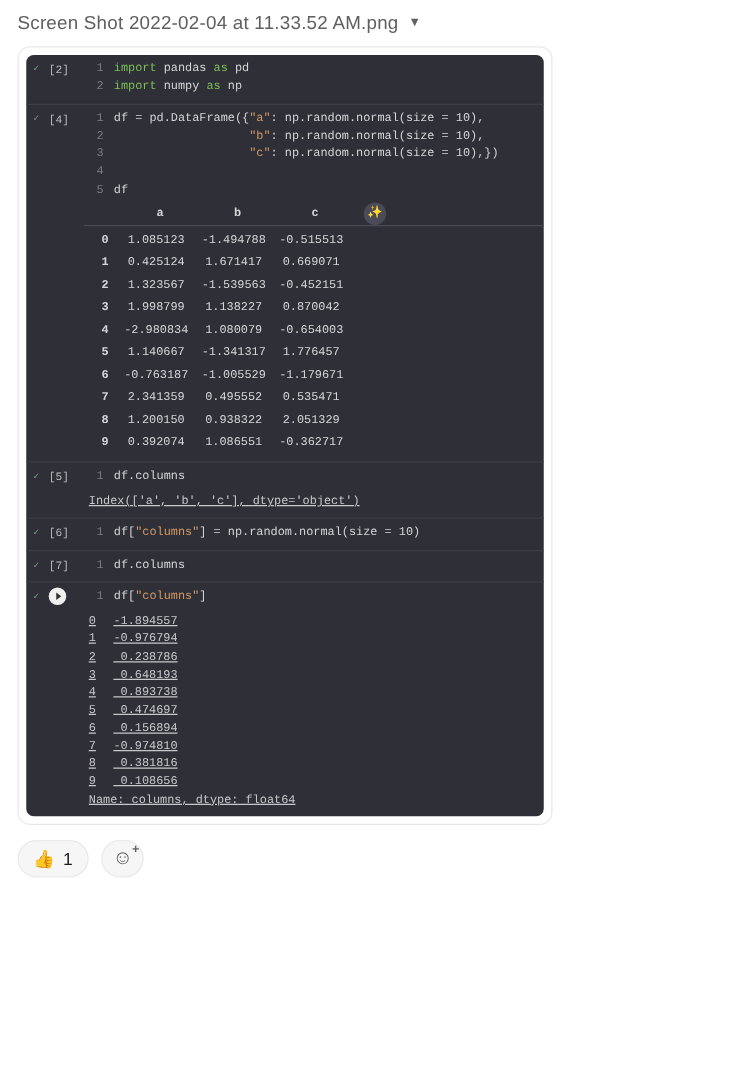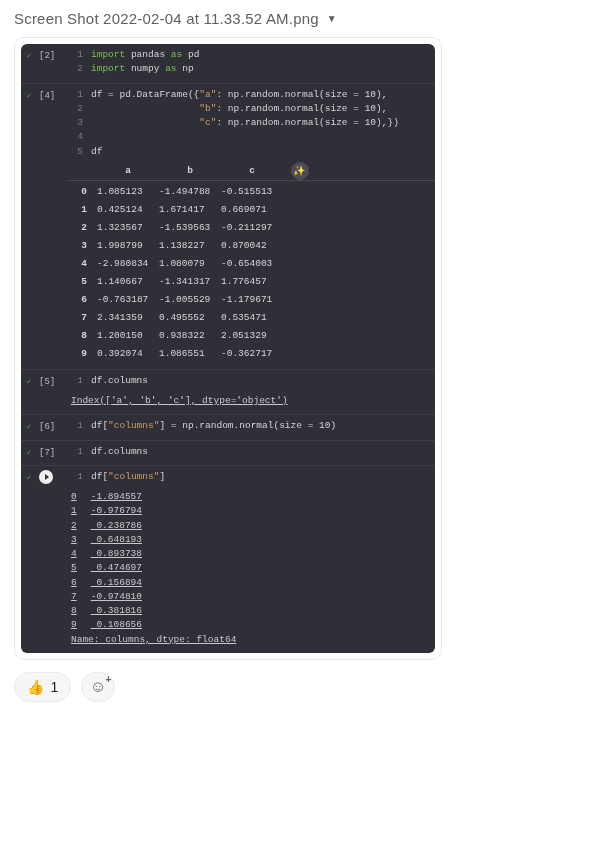--- a/index.html
+++ b/index.html
@@ -125,21 +125,21 @@
       margin-bottom: 2px;
     }
     .df-idx {
       width: 30px;
       text-align: right;
       padding-right: 10px;
       font-weight: bold;
     }
     .df-col {
       width: 62px;
-      text-align: left;
+      text-align: center;
       padding-right: 6px;
     }
     .df-head-row .df-col { text-align: center; padding-right: 0; }
     .wand {
       width: 18px;
       height: 18px;
       border-radius: 50%;
       background: #4b4b58;
       display: flex;
       align-items: center;
@@ -233,21 +233,21 @@
           <div class="df-row">
             <span class="df-idx">1</span>
             <span class="df-col">0.425124</span>
             <span class="df-col">1.671417</span>
             <span class="df-col">0.669071</span>
           </div>
           <div class="df-row">
             <span class="df-idx">2</span>
             <span class="df-col">1.323567</span>
             <span class="df-col">-1.539563</span>
-            <span class="df-col">-0.211297</span>
+            <span class="df-col">-0.452151</span>
           </div>
           <div class="df-row">
             <span class="df-idx">3</span>
             <span class="df-col">1.998799</span>
             <span class="df-col">1.138227</span>
             <span class="df-col">0.870042</span>
           </div>
           <div class="df-row">
             <span class="df-idx">4</span>
             <span class="df-col">-2.980834</span>

